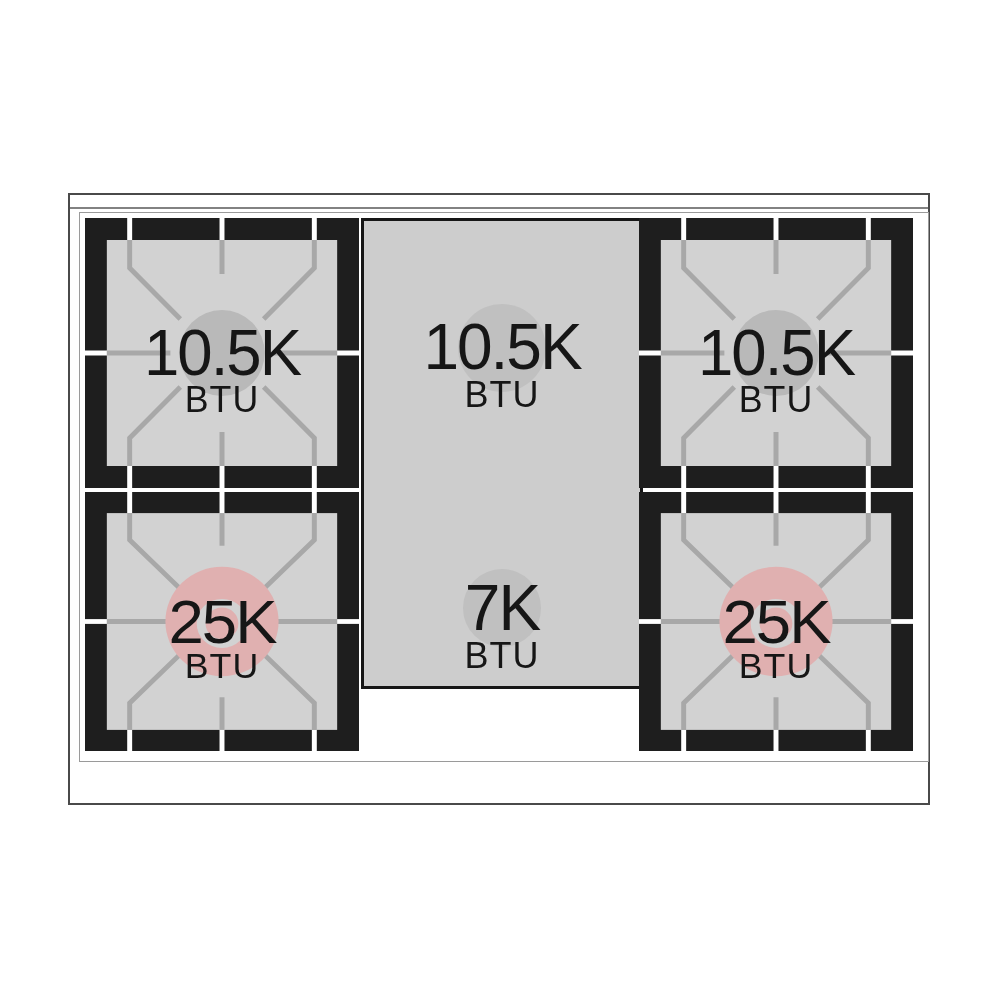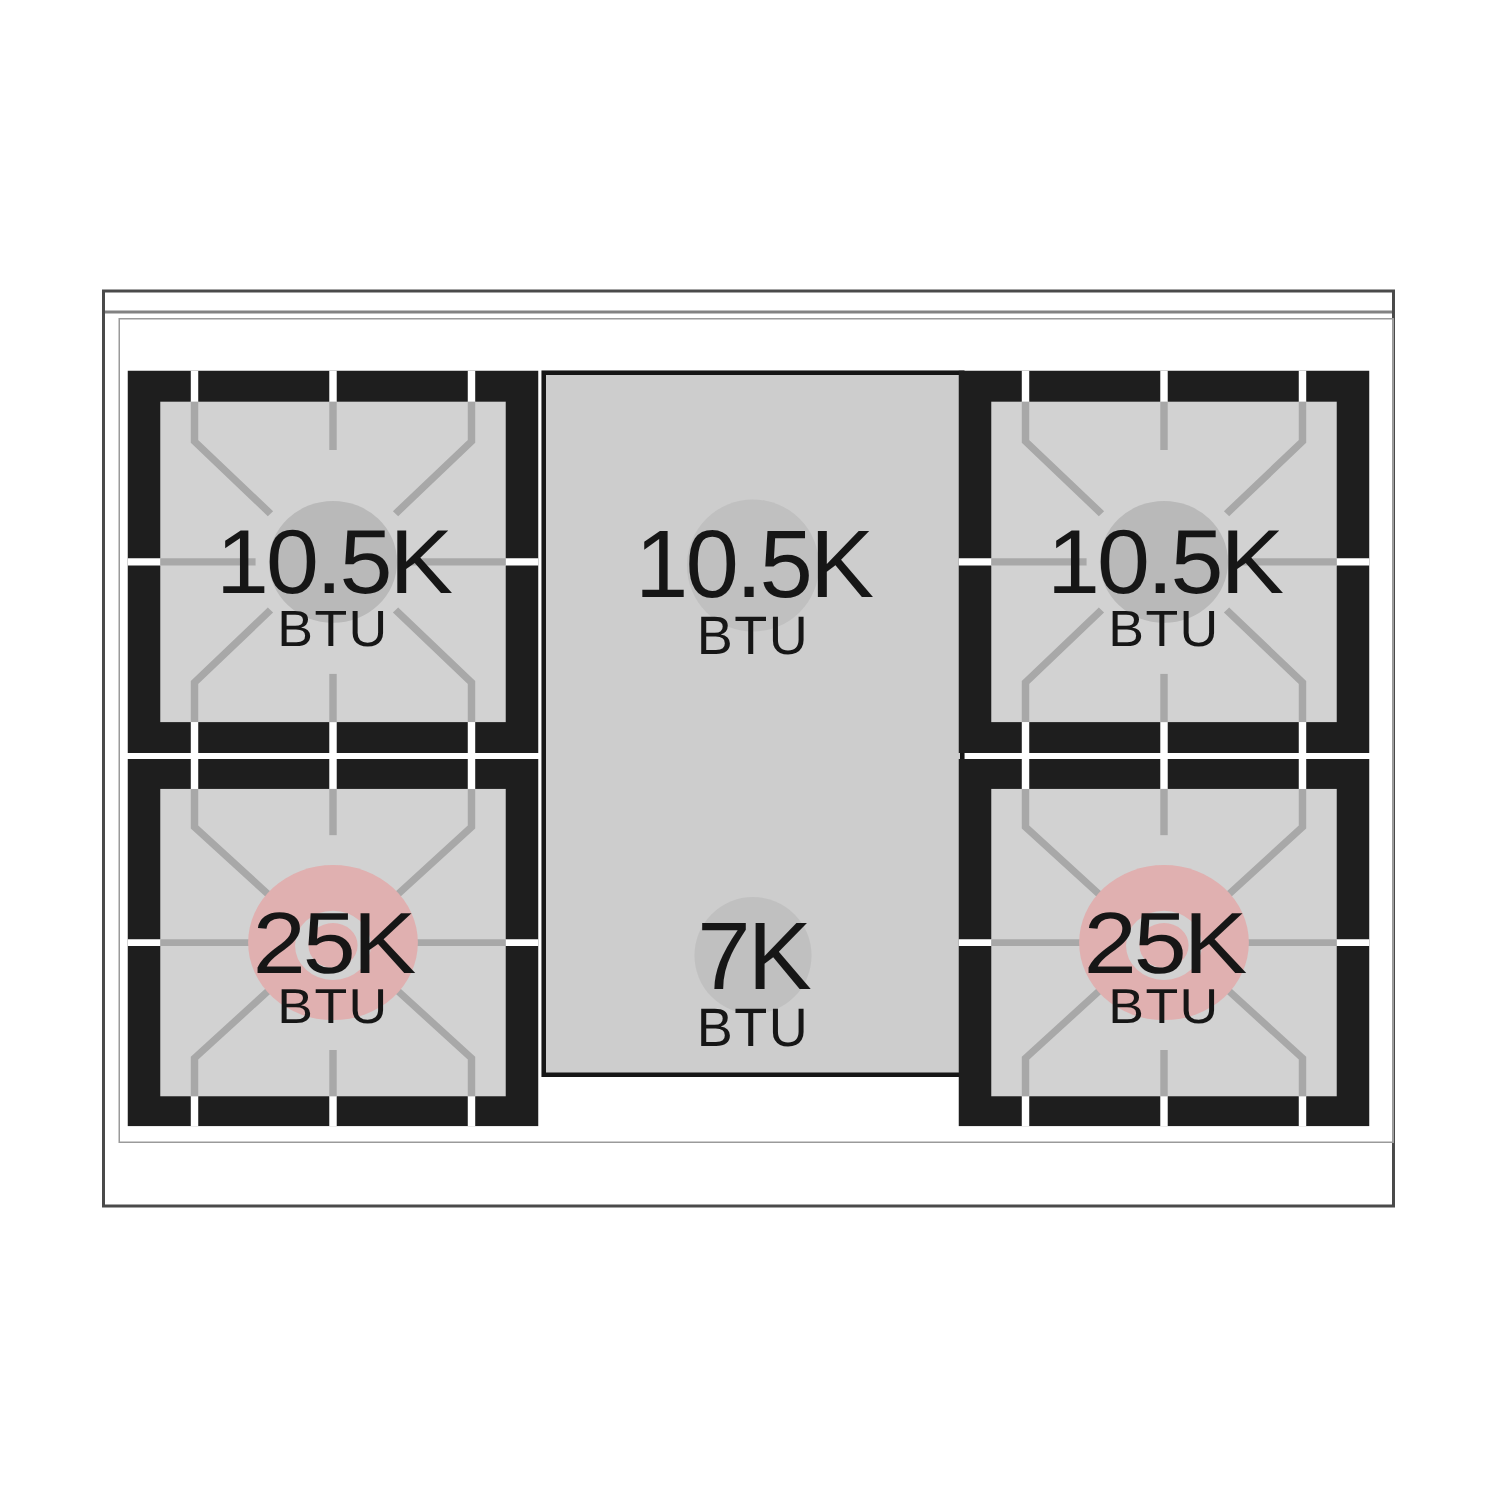--- a/index.html
+++ b/index.html
@@ -16,21 +16,21 @@
     position:absolute;left:0;top:12px;width:100%;height:2px;background:#828282;
   }
   .cooktop{
     position:absolute;left:9px;top:17px;width:838px;height:543px;
     border:1px solid #9a9a9a;background:#ffffff;
     padding:5px 5px 0 5px;box-sizing:content-box;
   }
   .cols{
     display:flex;flex-direction:row;gap:2px;width:828px;height:533px;
   }
-  .col{display:flex;flex-direction:column;gap:4px;margin-top:29px;}
+  .col{display:flex;flex-direction:column;gap:4px;}
   .col.side{flex:1 1 0;}
   .col.center{width:276px;flex:0 0 auto;}
   .burner-top{width:100%;height:270px;display:block;}
   .burner-bottom{width:100%;height:259px;display:block;}
   .griddle{
     width:100%;height:465px;border:3px solid #161616;background:#cdcdcd;
     box-sizing:content-box;
   }
   .griddle svg{display:block;width:100%;height:100%;}
   .front-gap{flex:1 1 auto;background:#ffffff;}

